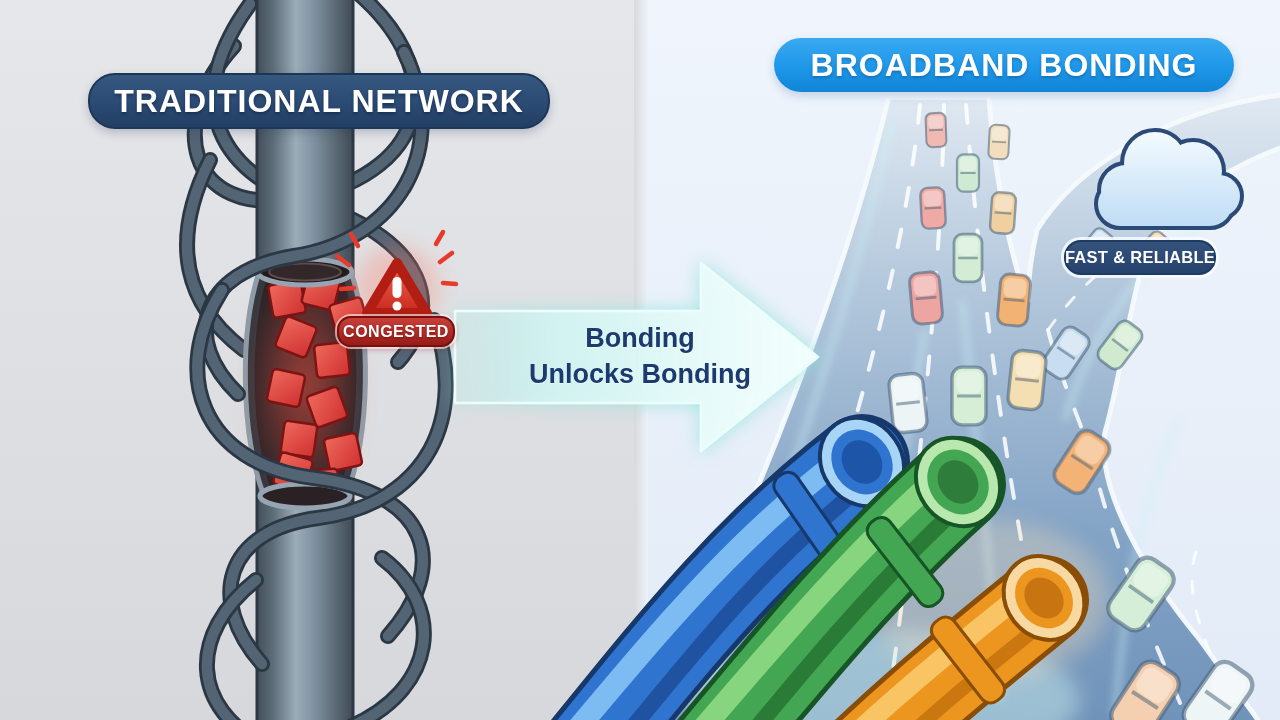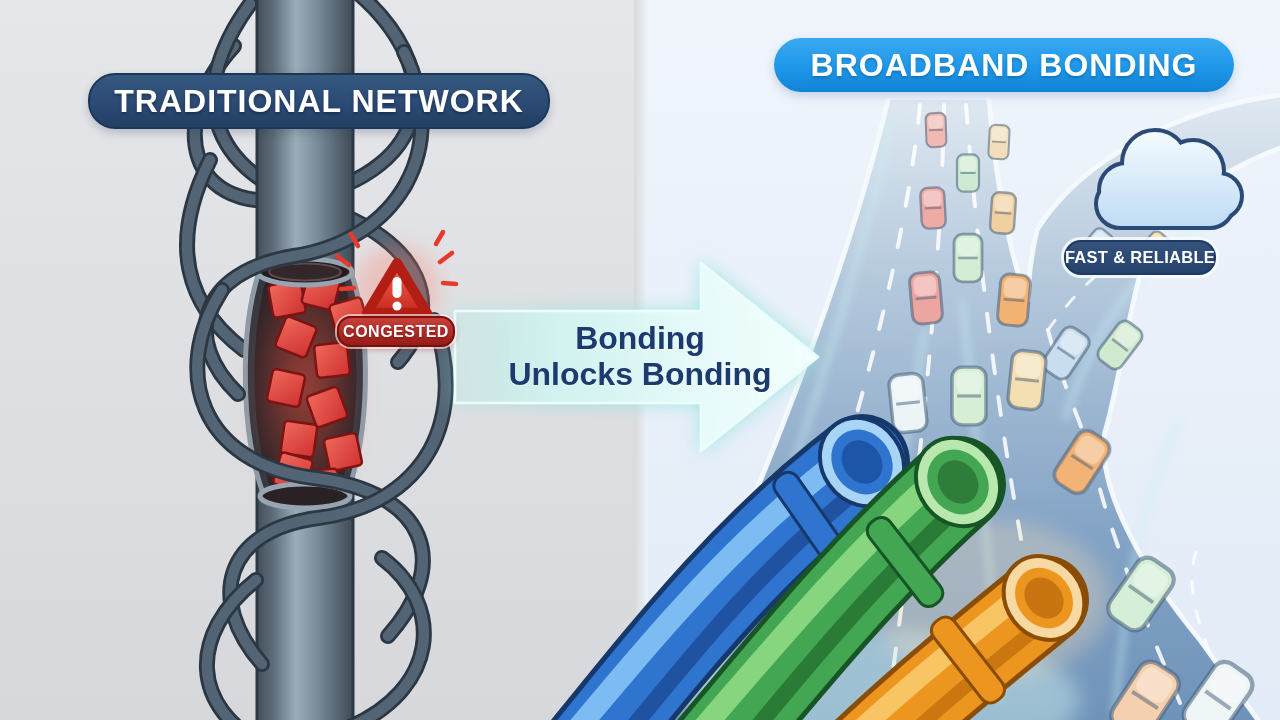--- a/index.html
+++ b/index.html
@@ -17,21 +17,21 @@
         font-size:32px;letter-spacing:1px;text-shadow:0 2px 3px rgba(10,60,110,.35);
         box-shadow:0 4px 10px rgba(60,110,170,.25);}
   .badge-congested{left:337px;top:316px;width:114px;height:27px;border-radius:14px;
         background:linear-gradient(180deg,#c8403a,#971b16);border:2px solid #7a100d;
         box-shadow:0 0 0 2px rgba(255,255,255,.6),0 2px 6px rgba(150,20,20,.4);
         font-size:16px;letter-spacing:.5px;text-shadow:0 1px 2px rgba(90,5,5,.5);}
   .badge-fast{left:1064px;top:196px;width:148px;height:31px;border-radius:17px;
         background:linear-gradient(180deg,#33527c,#26436d);border:2px solid #1e3a60;
         box-shadow:0 0 0 3px rgba(248,252,255,.85);font-size:16.5px;letter-spacing:.3px;margin-top:44px;}
   .arrow-text{position:absolute;left:470px;top:320px;width:340px;text-align:center;
-        color:#1c3a6e;font-weight:bold;font-size:32px;line-height:36px;
+        color:#1c3a6e;font-weight:bold;font-size:27px;line-height:36px;
         text-shadow:0 1px 0 rgba(255,255,255,.5);}
 </style>
 </head>
 <body>
 
 <div class="stage">
 
 <svg width="1280" height="720" viewBox="0 0 1280 720">
   <defs>
     <linearGradient id="gLeft" x1="0" y1="0" x2="0" y2="1">

